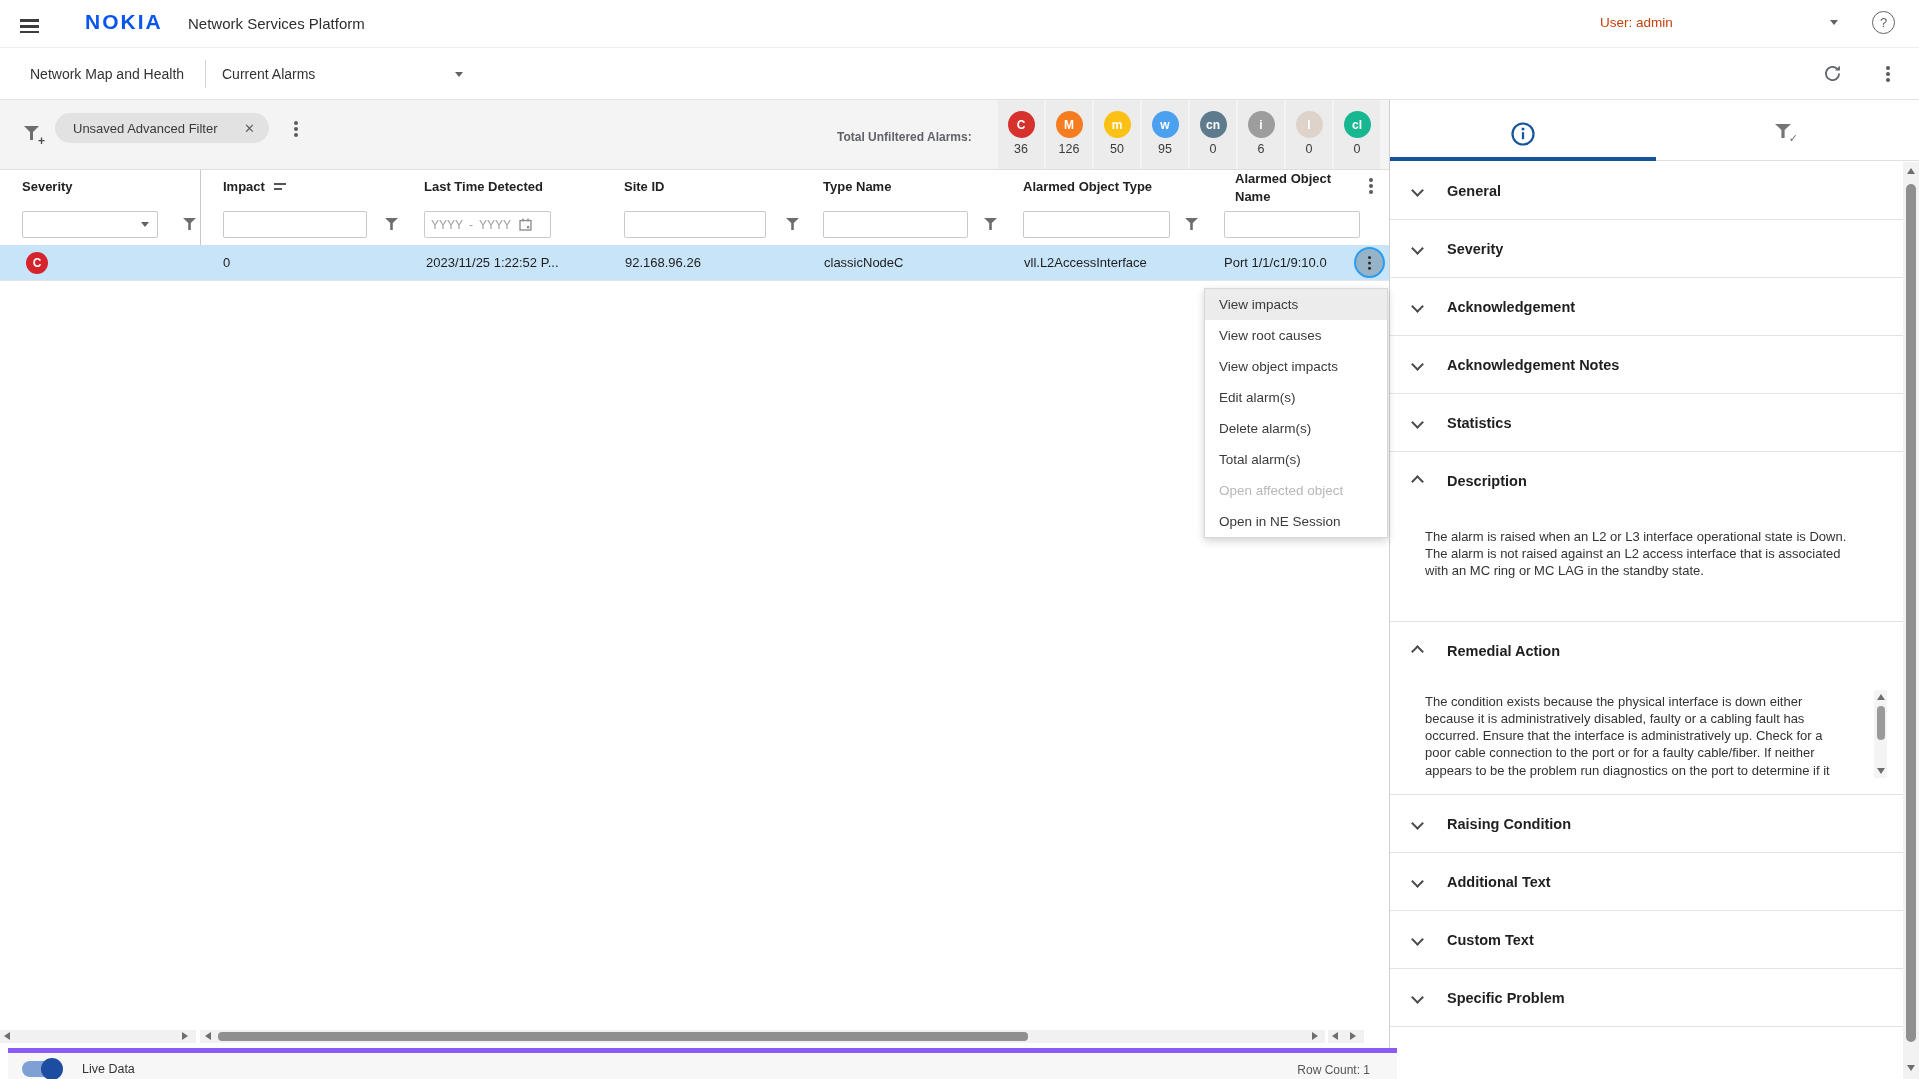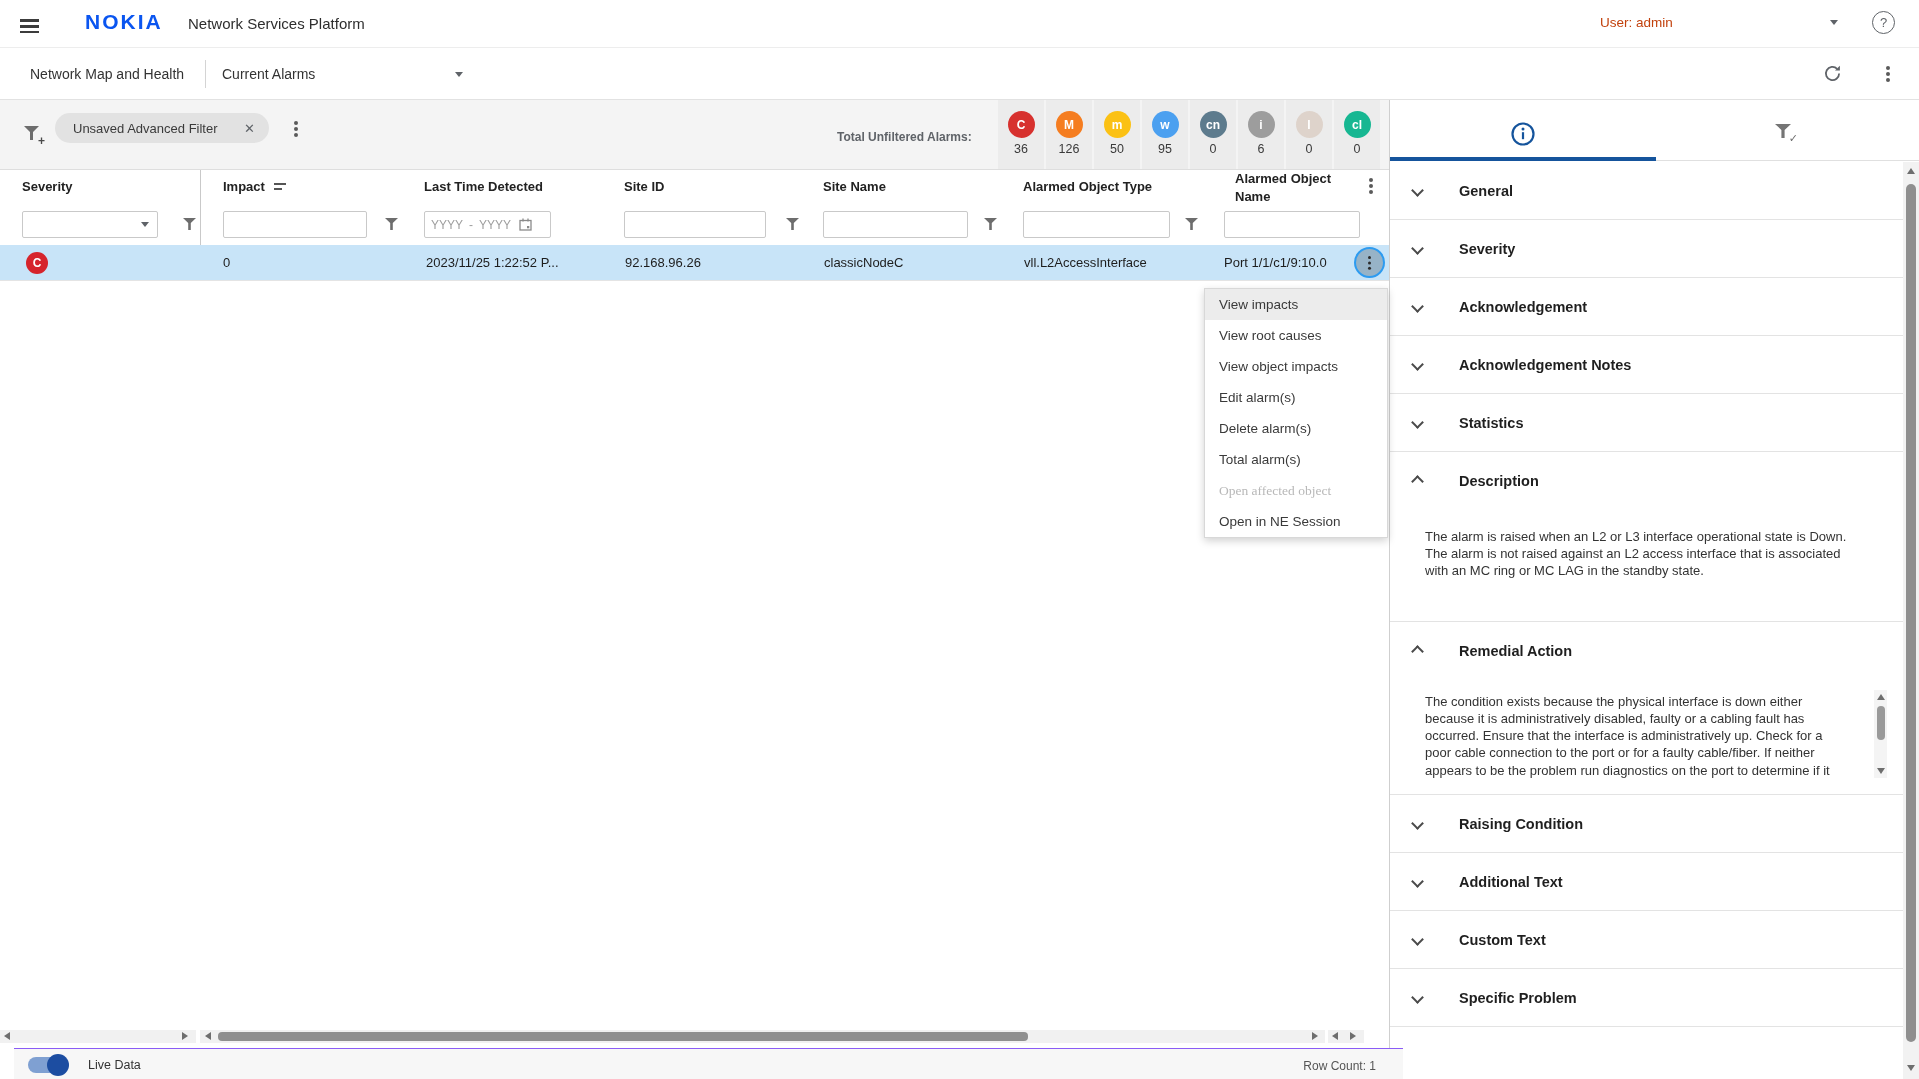--- a/index.html
+++ b/index.html
@@ -56,48 +56,48 @@
   .sev-badge { position:absolute; left:26px; top:7px; width:22px; height:22px; border-radius:50%; background:#d6242c;
                color:#fff; font-size:12px; font-weight:700; display:flex; align-items:center; justify-content:center; }
   .action-btn { position:absolute; left:1354px; top:2px; width:31px; height:31px; border-radius:50%;
                 background:#97b3c7; border:2.4px solid #2d9bf0; display:flex; align-items:flex-start; justify-content:center; padding-top:7px; }
 
   
   .menu { position:absolute; left:1204px; top:288px; width:184px; background:#fff; border:1px solid #d8d8d8;
           box-shadow:0 3px 8px rgba(0,0,0,.18); z-index:30; }
   .menu-item { height:31px; display:flex; align-items:center; padding-left:14px; font-size:13.5px; color:#3a3a3a; }
   .menu-item.hover { background:#ececec; }
-  .menu-item.disabled { color:#b8b8b8;font-family:Liberation Serif, serif; }
+  .menu-item.disabled { color:#b8b8b8; }
 
   
   .panel { position:absolute; left:1389px; top:100px; width:530px; height:979px; background:#fff; border-left:1px solid #cfcfcf; }
   .tabs { position:absolute; left:0; top:0; width:530px; height:62px; }
   .tab-underline { position:absolute; left:0; top:57px; width:266px; height:4px; background:#15549c; }
   .tabs-border { position:absolute; left:0; top:60px; width:530px; height:1px; background:#e0e0e0; }
   .sections { position:absolute; left:0; top:62px; width:513px; }
-  .sec-head { height:58px; display:flex; align-items:center; border-bottom:1px solid #e3e3e3;gap:12px; }
+  .sec-head { height:58px; display:flex; align-items:center; border-bottom:1px solid #e3e3e3; }
   .sec-head .chev { margin-left:23px; }
   .sec-label { margin-left:25px; font-size:14.5px; font-weight:700; color:#1f1f1f; }
   .sec-content { position:relative; border-bottom:1px solid #e3e3e3; }
   .body-text { font-size:13px; line-height:1.32; color:#333; }
 
   
   .sb-track-v { position:absolute; left:1903px; top:162px; width:16px; height:917px; background:#f2f2f2; }
   .sb-thumb-v { position:absolute; left:3px; top:22px; width:10px; height:858px; background:#8f8f8f; border-radius:5px; }
   .tu { width:0; height:0; border-left:4px solid transparent; border-right:4px solid transparent; border-bottom:6px solid #6e6e6e; }
   .td { width:0; height:0; border-left:4px solid transparent; border-right:4px solid transparent; border-top:6px solid #6e6e6e; }
   .tl { width:0; height:0; border-top:4px solid transparent; border-bottom:4px solid transparent; border-right:6px solid #6e6e6e; }
   .tr2 { width:0; height:0; border-top:4px solid transparent; border-bottom:4px solid transparent; border-left:6px solid #6e6e6e; }
   .htrack { position:absolute; top:1030px; height:13px; background:#f1f1f1; }
   .hthumb { position:absolute; top:1032px; height:9px; background:#8f8f8f; border-radius:4px; }
   .inner-sb { position:absolute; right:16px; top:10px; width:13px; height:88px; background:#f4f4f4; }
   .inner-sb .thumb { position:absolute; left:2.5px; top:16px; width:8px; height:34px; background:#9a9a9a; border-radius:4px; }
 
   
-  .statusbar { position:absolute; left:14px; top:1048px; width:1389px; height:31px; background:#f7f7f7; border-top:1px solid #8b5cf6; }
+  .statusbar { position:absolute; left:8px; top:1048px; width:1389px; height:31px; background:#f7f7f7; border-top:5px solid #8b5cf6; }
   .toggle-track { position:absolute; left:14px; top:8px; width:38px; height:16px; border-radius:8px; background:#7fa0d2; }
   .toggle-knob { position:absolute; left:19px; top:-3px; width:22px; height:22px; border-radius:50%; background:#1c4da1; }
   .small-text { font-size:12.5px; color:#333; }
   .rowcount { font-size:12px; color:#555; }
 </style>
 </head>
 <body>
 
 <div class="app">
 
@@ -177,21 +177,21 @@
   </div>
 
   <div class="thead-label" style="left:22px; top:179px;">Severity</div>
   <div class="thead-label" style="left:223px; top:179px;">Impact</div>
   <div class="abs" style="left:274px; top:183px;">
     <div class="sortbar" style="width:12px;"></div>
       <div class="sortbar" style="width:8px; margin-top:3px;"></div>
   </div>
   <div class="thead-label" style="left:424px; top:179px;">Last Time Detected</div>
   <div class="thead-label" style="left:624px; top:179px;">Site ID</div>
-  <div class="thead-label" style="left:823px; top:179px;">Site Name</div>
+  <div class="thead-label" style="left:823px; top:179px;">Type Name</div>
   <div class="thead-label" style="left:1023px; top:179px;">Alarmed Object Type</div>
   <div class="thead-label" style="left:1224px; top:170px; width:100px; line-height:1.38;margin-left:11px;">Alarmed Object Name</div>
   <div class="abs kebab" style="left:1369px; top:178px;"></div>
 
   <div class="finput" style="left:22px; width:136px;">
     <div class="caret" style="position:absolute; right:8px; top:10px;"></div>
   </div>
   <div class="abs funnel" style="left:183px; top:218px;"></div>
 
   <input class="finput" style="left: 223px; width: 144px;">

